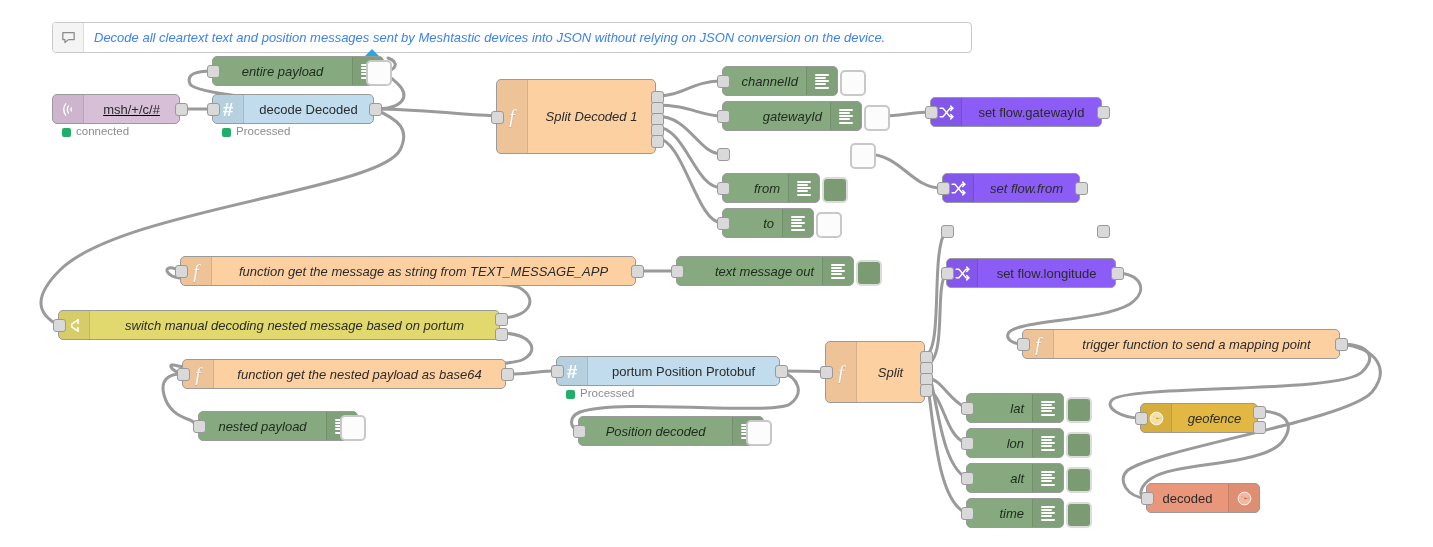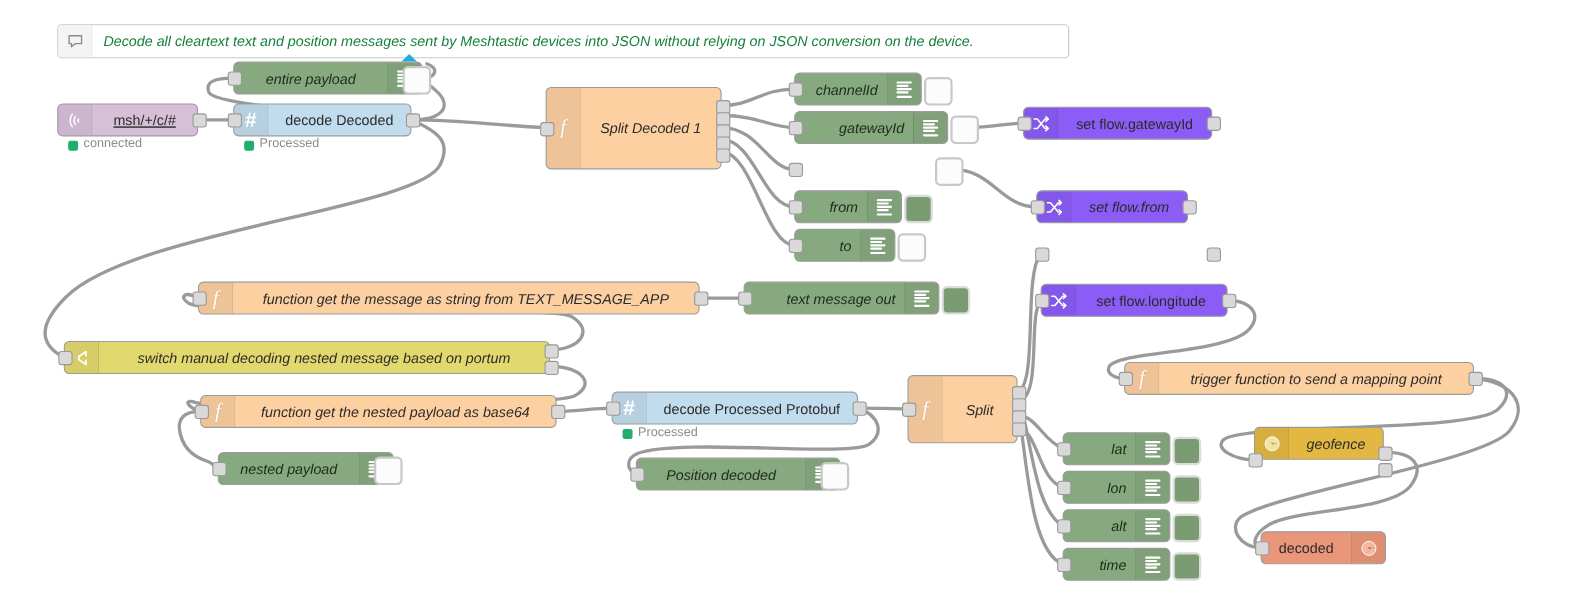--- a/index.html
+++ b/index.html
@@ -51,21 +51,21 @@
         background:#fcfcfc;}
   .dbg-btn.on{background:#7b9c72;border-color:#dcdcdc;}
   .statusdot{position:absolute;width:9px;height:9px;border-radius:2px;background:#21ae6b;}
   .statuslbl{position:absolute;font-size:11.5px;color:#8c8c8c;white-space:nowrap;}
   .changeflag{position:absolute;width:0;height:0;border-left:7px solid transparent;
         border-right:7px solid transparent;border-bottom:7px solid #29a8e0;}
   .comment{position:absolute;box-sizing:border-box;height:31px;display:flex;align-items:center;
         background:#fff;border:1px solid #c9c9c9;border-radius:4px;}
   .comment .ibox{flex:0 0 30px;height:100%;display:flex;align-items:center;justify-content:center;
         background:#f4f4f4;border-right:1px solid #dcdcdc;border-radius:3px 0 0 3px;}
-  .comment .lbl{padding:0 10px;font-size:13px;font-style:italic;color:#15803d;}
+  .comment .lbl{padding:0 10px;font-size:13px;font-style:italic;color:#3b82f6;}
 </style>
 </head>
 <body>
 
 <div id="canvas">
 
   <svg class="wires" viewBox="0 0 1433 547" xmlns="http://www.w3.org/2000/svg">
     <g fill="none" stroke="#9a9a9a" stroke-width="3" stroke-linecap="round">
 
       <path d="M180,109 C192,109 200,109 212,109"></path>
@@ -359,21 +359,21 @@
         </span>
       </div>
   </div>
   <div class="port" style="left:193px;top:420px;"></div>
   <div class="dbg-btn" style="left:340px;top:415px;"></div>
 
   <div class="node n-protobuf" style="left:556px;top:356px;width:224px;">
     <div class="ibox">
         <span class="hashglyph">#</span>
       </div>
-    <div class="lbl c">decode Processed Protobuf</div>
+    <div class="lbl c">portum Position Protobuf</div>
   </div>
   <div class="port" style="left:551px;top:365px;"></div>
   <div class="port" style="left:775px;top:365px;"></div>
   <div class="statusdot" style="left:566px;top:390px;"></div>
   <div class="statuslbl" style="left:580px;top:387px;">Processed</div>
 
   <div class="node n-debug" style="left:578px;top:416px;width:186px;">
     <div class="lbl it c">Position decoded</div>
     <div class="ibox right">
         <span class="bars">
@@ -462,21 +462,21 @@
           <i></i>
           <i></i>
           <i></i>
           <i></i>
         </span>
       </div>
   </div>
   <div class="port" style="left:961px;top:507px;"></div>
   <div class="dbg-btn on" style="left:1066px;top:502px;"></div>
 
-  <div class="node n-geofence" style="left:1140px;top:388px;width:118px;">
+  <div class="node n-geofence" style="left:1140px;top:403px;width:118px;">
     <div class="ibox">
       <svg class="ic" viewBox="0 0 24 24">
         <circle cx="12" cy="12" r="9" fill="#f3e2a8" stroke="#fff" stroke-width="1.2"></circle>
         <path d="M5 9c2 1 3 0 5 1s1 3 3 3 2-2 4-2 2 1 2 1M8 18c1-2 3-1 4-3" fill="#c79a2e"></path>
       </svg>
     </div>
     <div class="lbl it c">geofence</div>
   </div>
   <div class="port" style="left:1135px;top:412px;"></div>
   <div class="port" style="left:1253px;top:406px;"></div>

